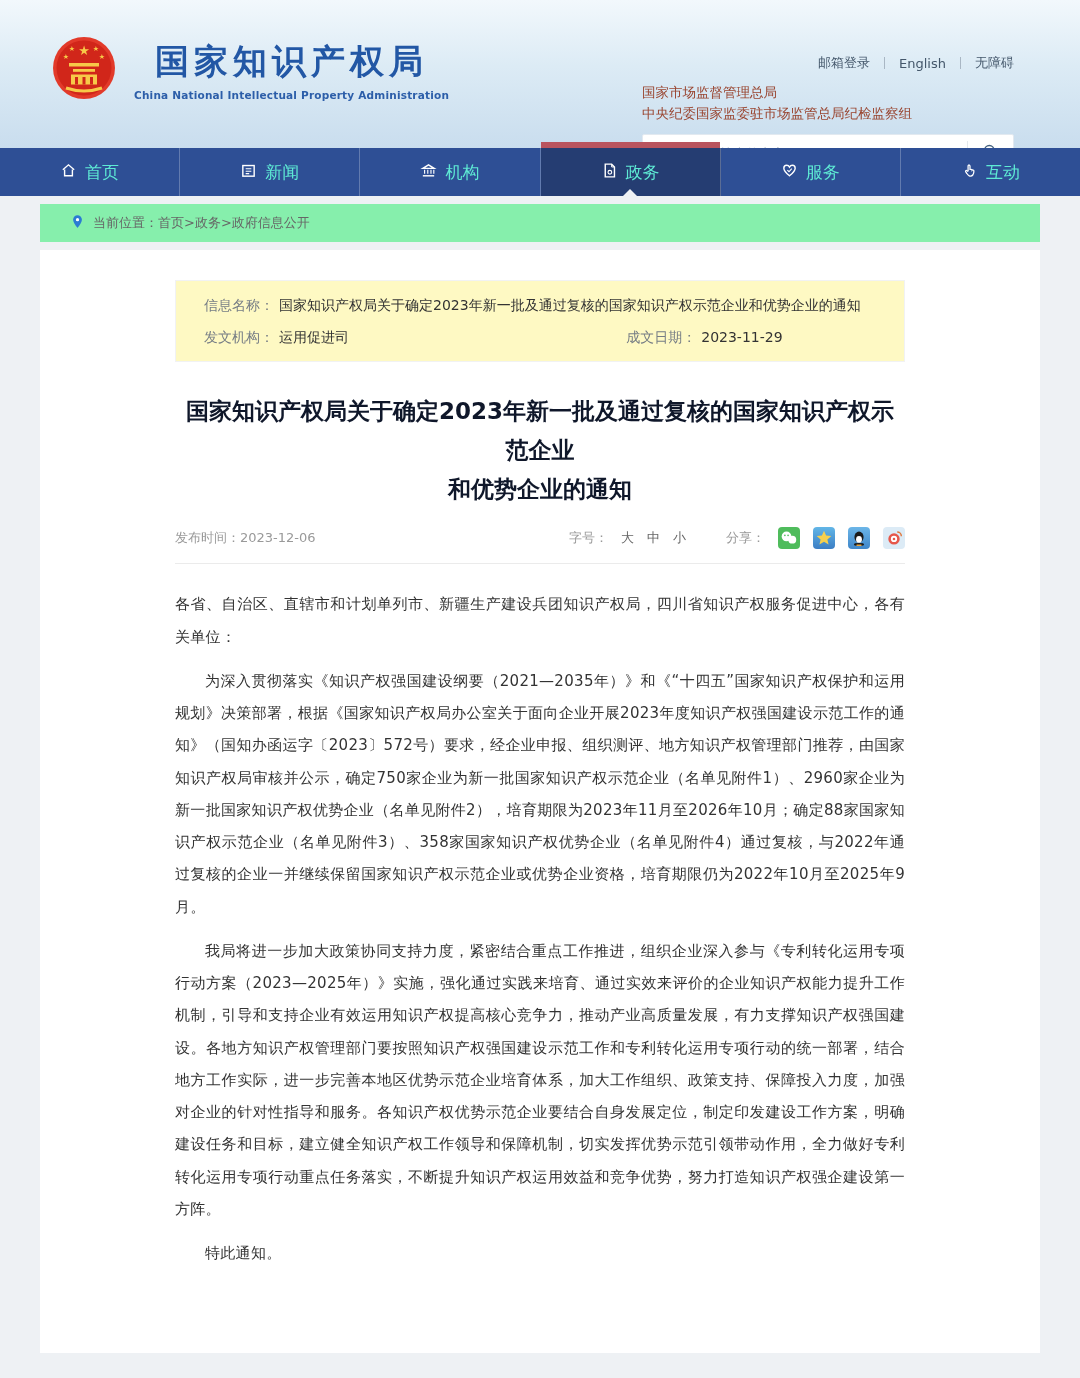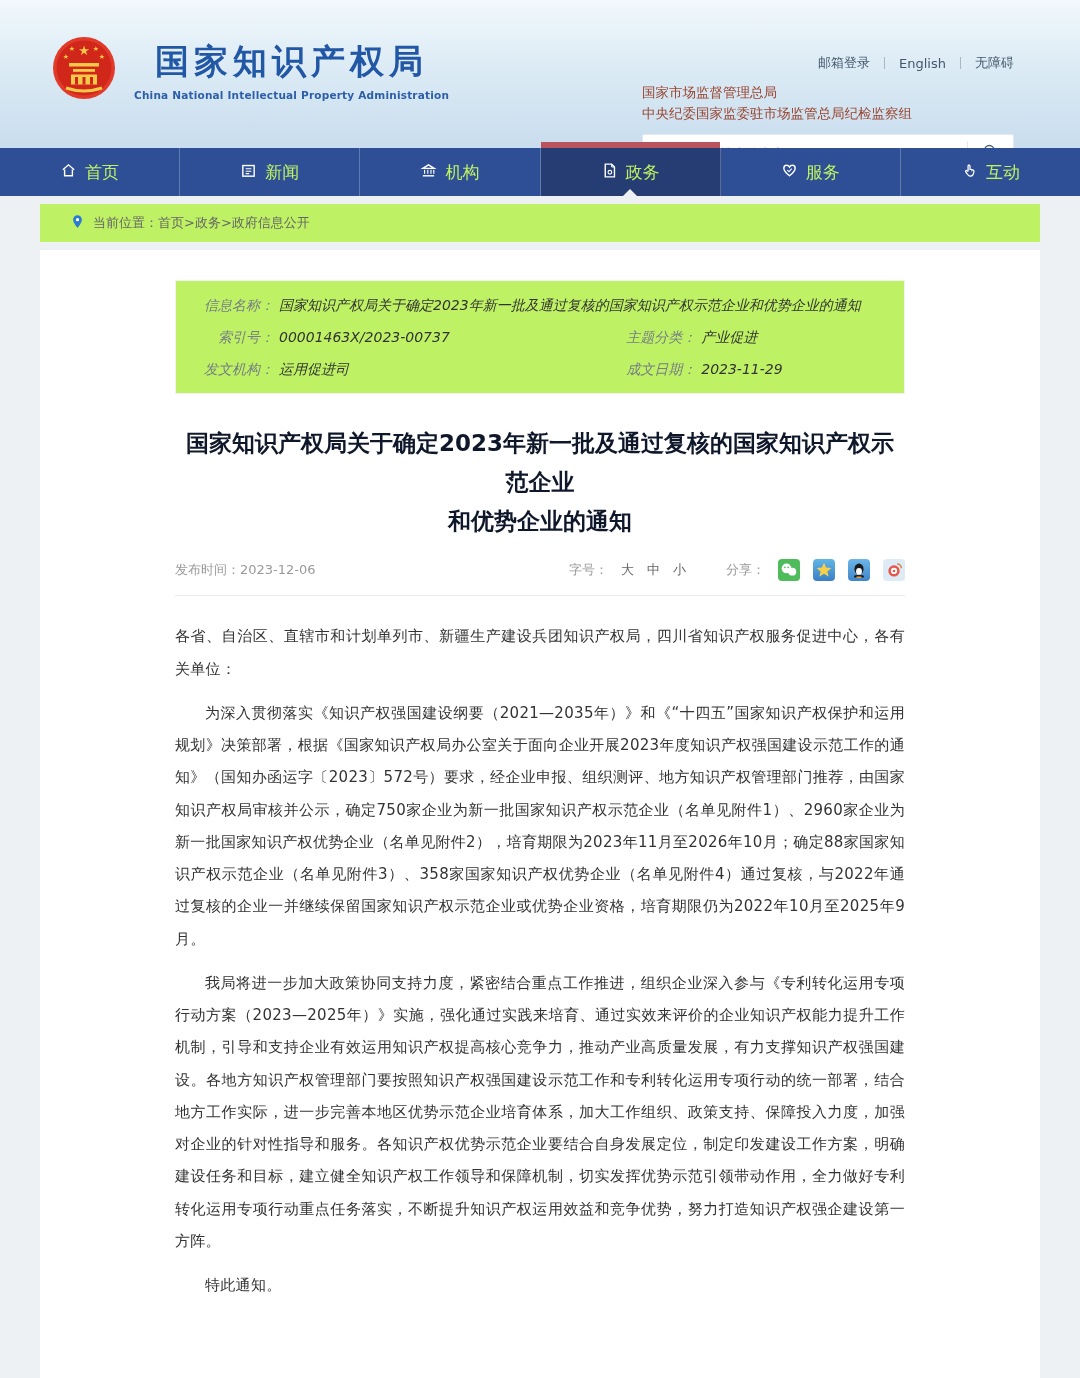--- a/index.html
+++ b/index.html
@@ -27,40 +27,40 @@
     font-size:13px; color:#15803d; background:transparent;
     font-family:"DejaVu Sans","Liberation Sans",sans-serif; }
   .search-box input::placeholder { color:#a9b2bb; }
   .search-btn { width:46px; height:24px; border-left:1px solid #e4e8ec; display:flex;
     align-items:center; justify-content:center; cursor:pointer; }
   .search-btn svg { width:19px; height:19px; }
 
   
   .main-nav { position:relative; display:flex; height:48px; background:#2e4f95; }
   .nav-item { position:relative; flex:1; display:flex; align-items:center; justify-content:center;
-    gap:8px; color:#bef264; font-size:17px; cursor:pointer; border-right:1px solid rgba(255,255,255,.25); }
+    gap:8px; color:#5eead4; font-size:17px; cursor:pointer; border-right:1px solid rgba(255,255,255,.25); }
   .nav-item:last-child { border-right:none; }
   .nav-item svg { width:17px; height:17px; }
   .nav-item.active { background:#253d72; }
   .nav-item.active::before { content:""; position:absolute; top:-6px; left:0; right:0;
     height:6px; background:#b9545e; }
   .nav-item.active::after { content:""; position:absolute; bottom:0; left:50%;
     transform:translateX(-50%); border-left:7px solid transparent;
     border-right:7px solid transparent; border-bottom:7px solid #eef1f4; }
 
   
-  .breadcrumb { margin:8px 40px 0; height:38px; background:#bef264; display:flex;
+  .breadcrumb { margin:8px 40px 0; height:38px; background:#86efac; display:flex;
     align-items:center; padding:0 30px; font-size:13px; color:#666; }
   .breadcrumb svg { width:15px; height:15px; margin-right:8px; }
   .breadcrumb .path { cursor:pointer; }
 
   
   .content { margin:8px 40px 0; background:#fff; padding:30px 135px 40px; min-height:1090px; }
 
-  .info-table { background:#bef264; border:1px solid #f1f2f3; padding:8px 0; font-size:14px;font-style:italic; }
+  .info-table { background:#fef9c3; border:1px solid #f1f2f3; padding:8px 0; font-size:14px; }
   .info-row { display:flex; line-height:32px; }
   .info-cell { display:flex; }
   .info-cell.left { flex:0 0 58%; }
   .info-cell.right { flex:1; }
   .info-label { width:98px; text-align:right; color:#767d85; flex:0 0 98px; }
   .info-value { color:#333; padding-left:5px; }
 
   .doc-title { margin-top:30px; text-align:center; font-size:23px; font-weight:600;
     color:#0f172a; line-height:1.7; }
 
@@ -205,30 +205,20 @@
 
 <div class="content" data-interactable="false">
 
   <div class="info-table" data-interactable="false">
     <div class="info-row" data-interactable="false">
       <span class="info-label" data-interactable="false">信息名称：</span>
       <span class="info-value" data-interactable="false">国家知识产权局关于确定2023年新一批及通过复核的国家知识产权示范企业和优势企业的通知</span>
     </div>
     <div class="info-row" data-interactable="false">
       <span class="info-cell left" data-interactable="false">
-        <span class="info-label" data-interactable="false">索引号：</span>
-        <span class="info-value" data-interactable="false">00001463X/2023-00737</span>
-      </span>
-      <span class="info-cell right" data-interactable="false">
-        <span class="info-label" data-interactable="false">主题分类：</span>
-        <span class="info-value" data-interactable="false">产业促进</span>
-      </span>
-    </div>
-    <div class="info-row" data-interactable="false">
-      <span class="info-cell left" data-interactable="false">
         <span class="info-label" data-interactable="false">发文机构：</span>
         <span class="info-value" data-interactable="false">运用促进司</span>
       </span>
       <span class="info-cell right" data-interactable="false">
         <span class="info-label" data-interactable="false">成文日期：</span>
         <span class="info-value" data-interactable="false">2023-11-29</span>
       </span>
     </div>
   </div>
 

